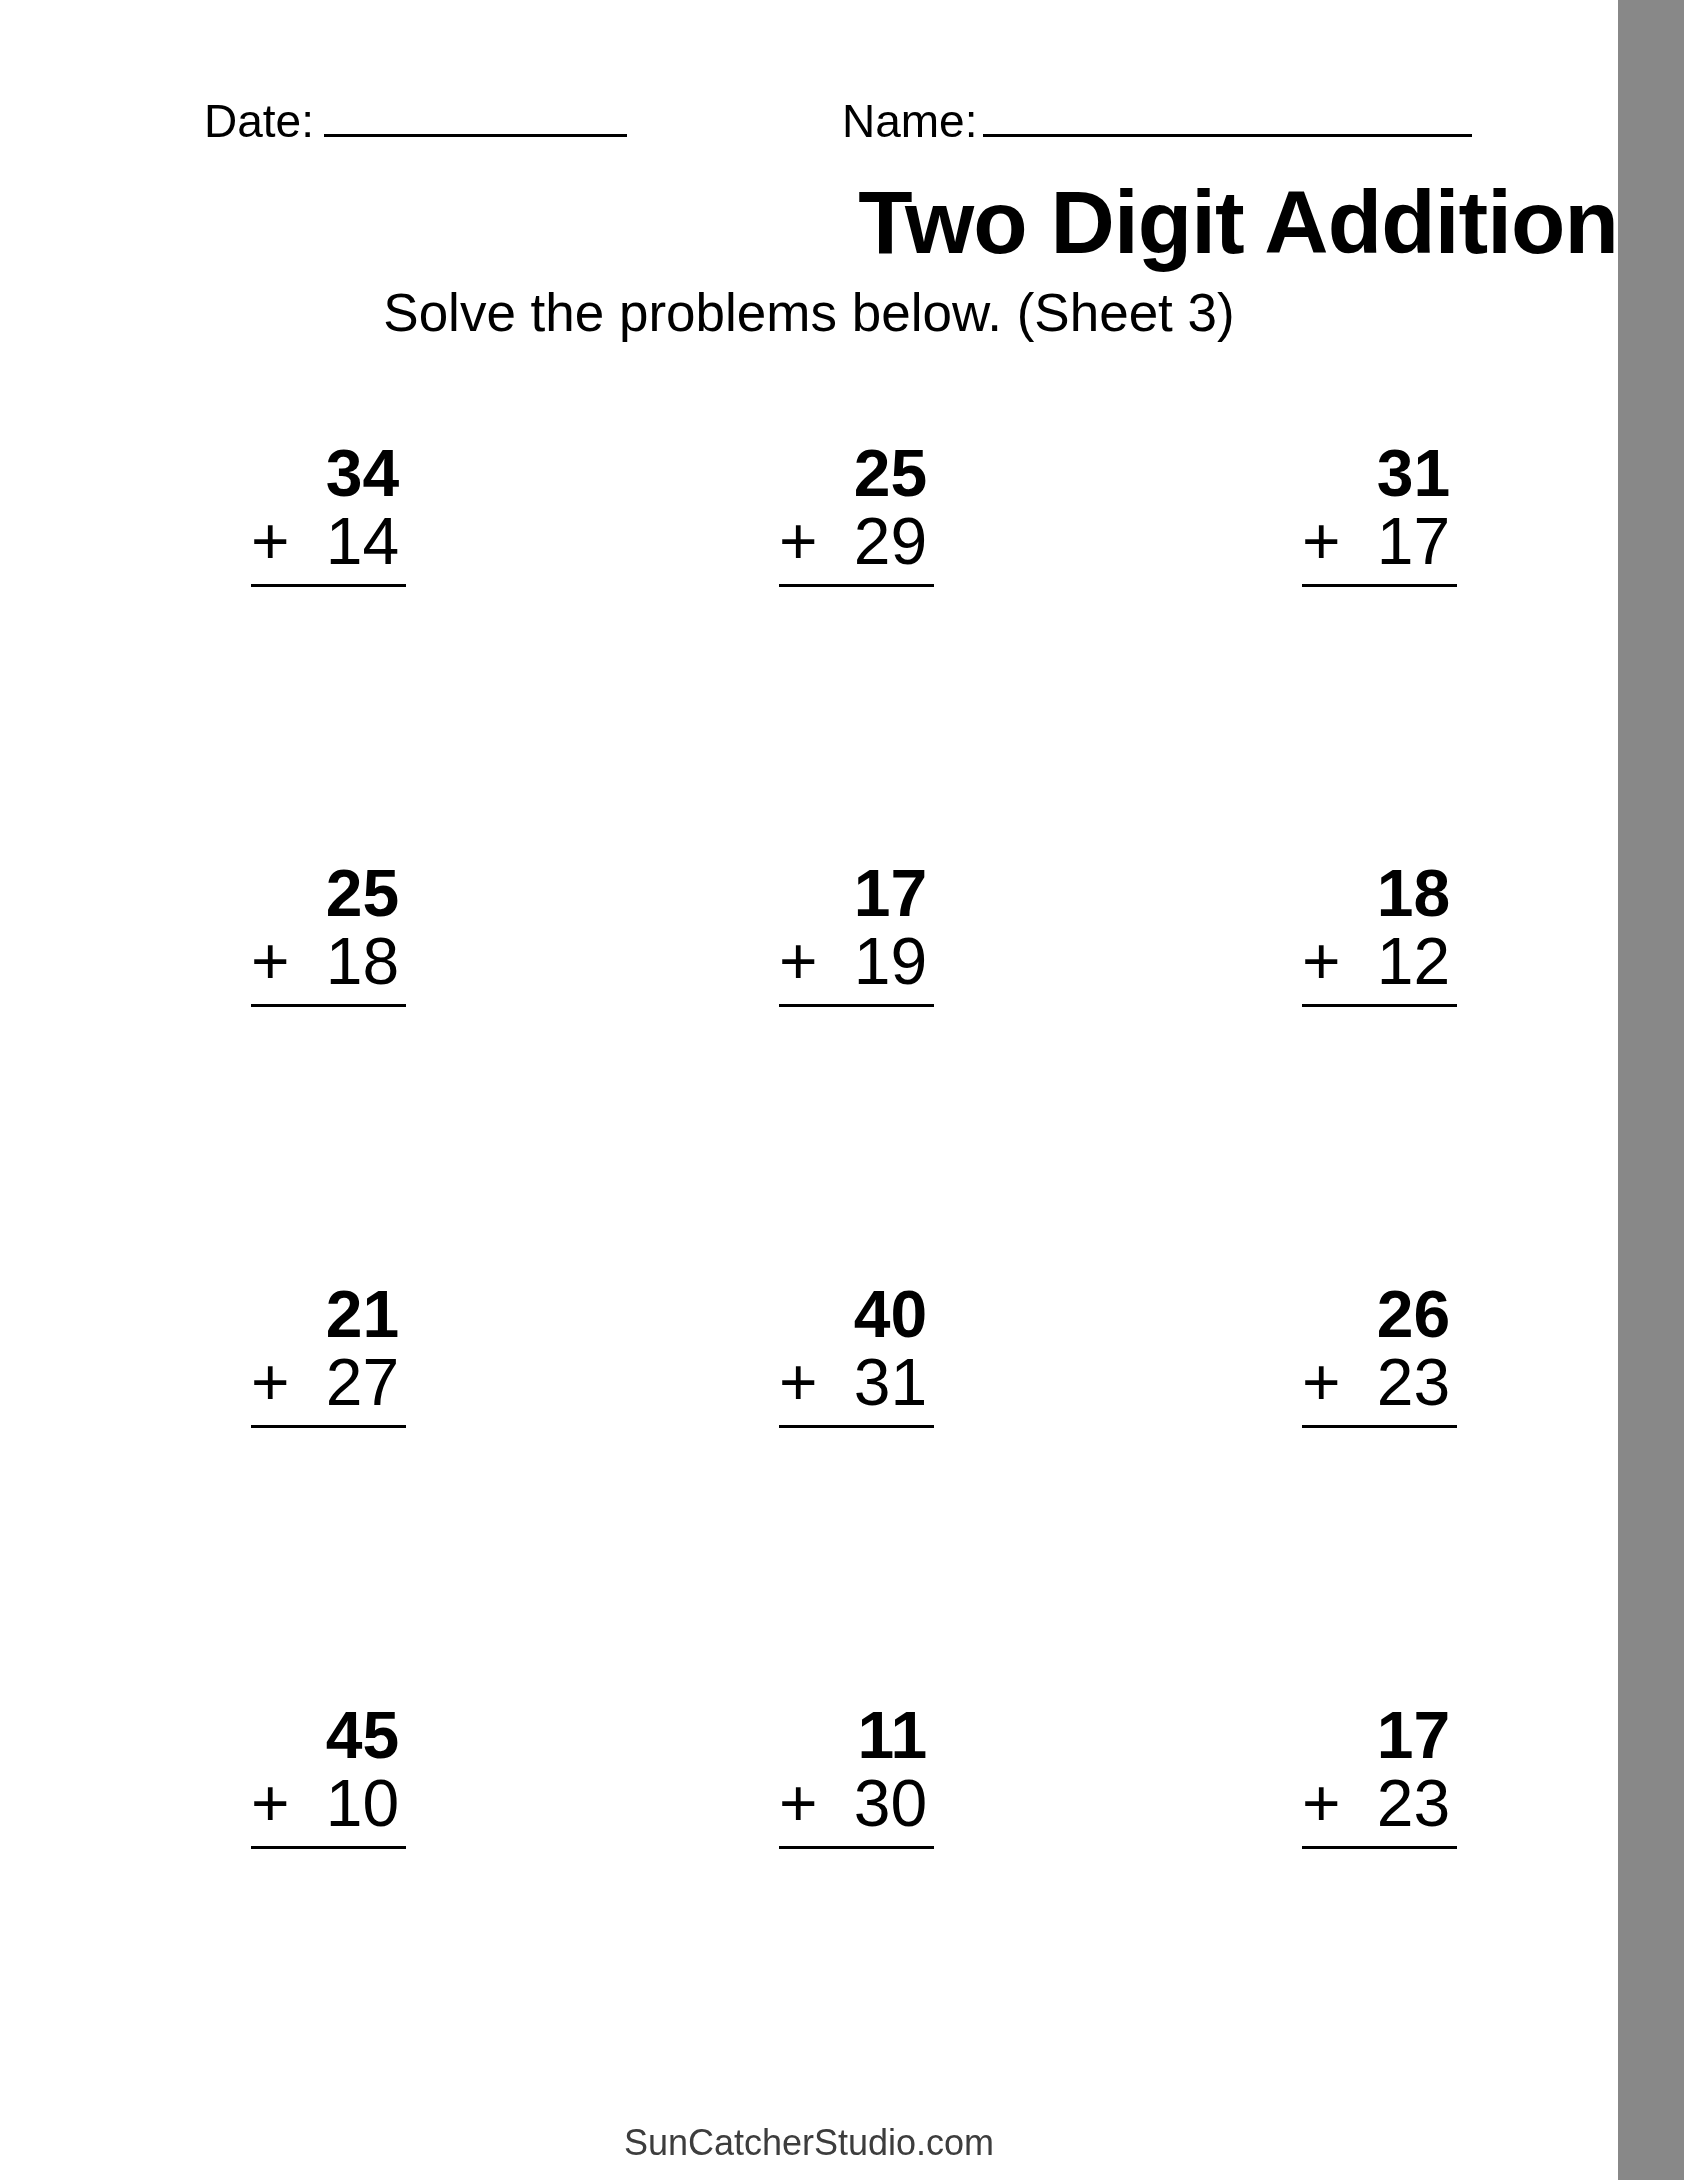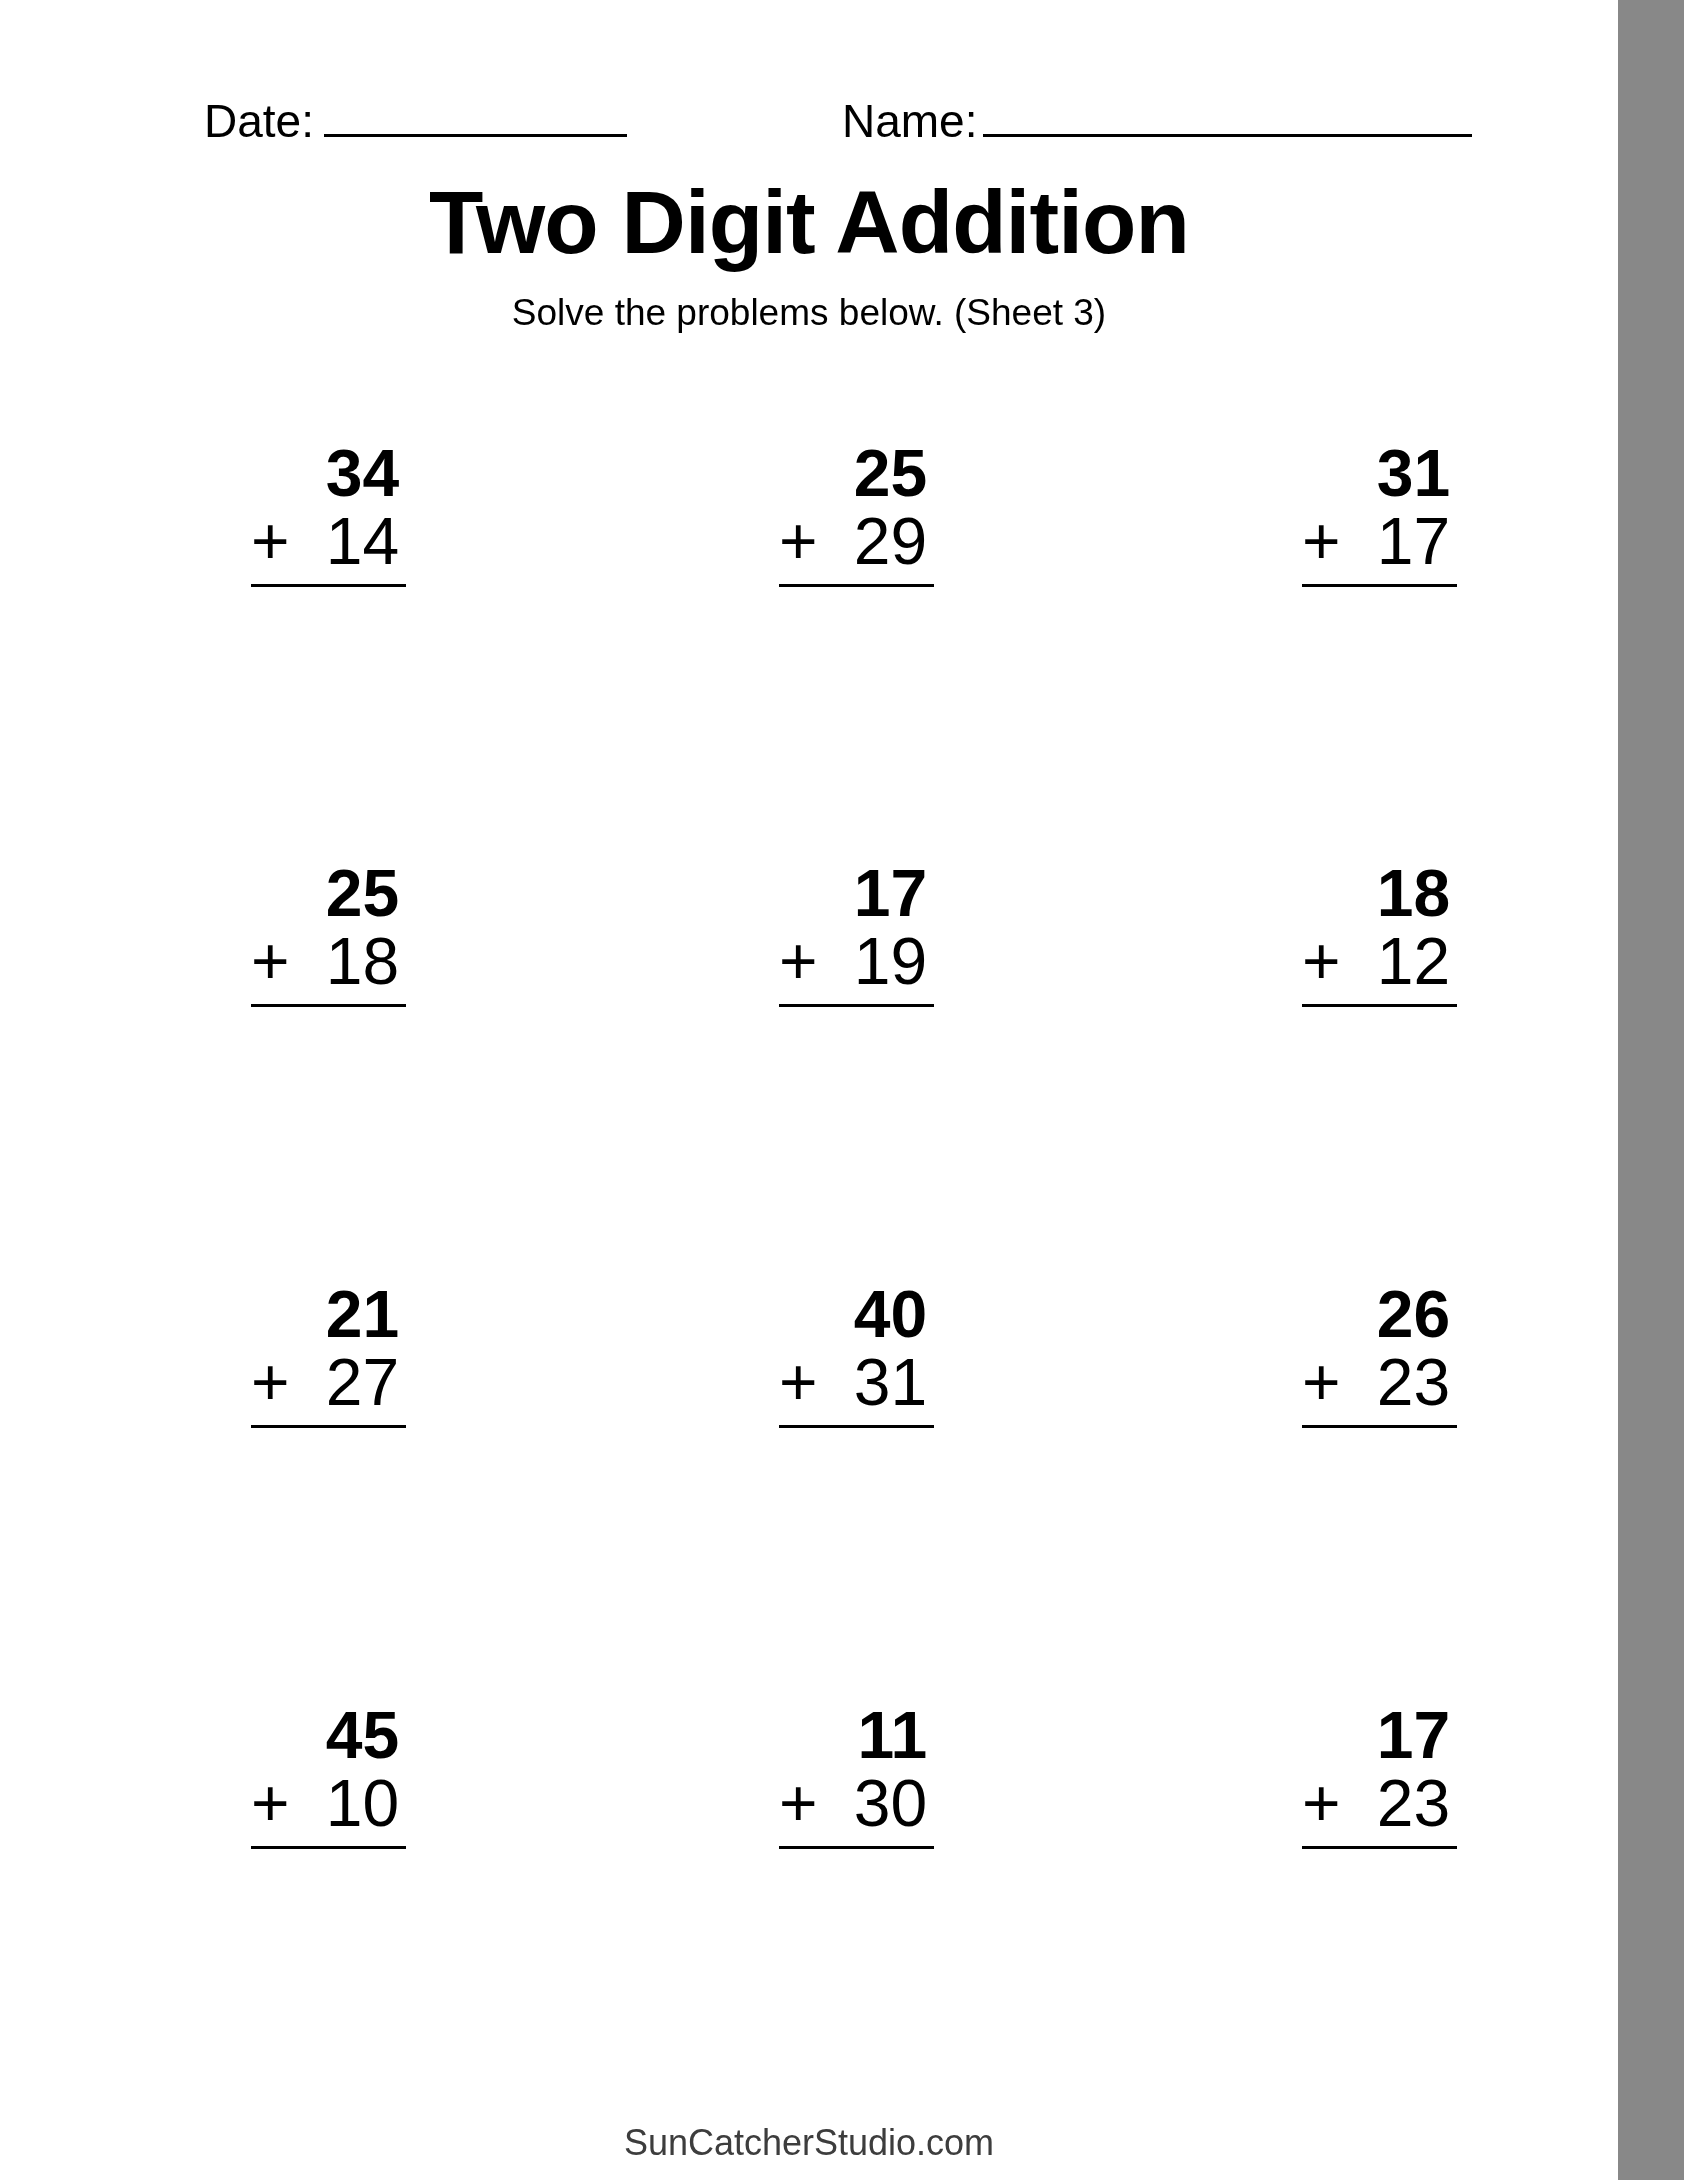--- a/index.html
+++ b/index.html
@@ -29,32 +29,32 @@
   .date-field { left: 204px; top: 95px; }
   .date-field .write-line { width: 303px; margin-left: 10.2px; }
   .name-field { left: 842px; top: 95px; }
   .name-field .write-line { width: 489px; margin-left: 5.1px; }
 
   
   .title {
     position: absolute;
     left: 0; top: 169px;
     width: 100%;
-    text-align: center;
+    text-align: right;
     font-size: 89px;
     font-weight: bold;
     letter-spacing: -0.9px;
     line-height: 106px;
   }
   .subtitle {
     position: absolute;
     left: 0; top: 290px;
     width: 100%;
     text-align: center;
-    font-size: 37px;
+    font-size: 53px;
     line-height: 46px;
   }
 
   
   .problem {
     position: absolute;
     width: 155px;
     font-size: 66px;
     line-height: 68px;
   }

